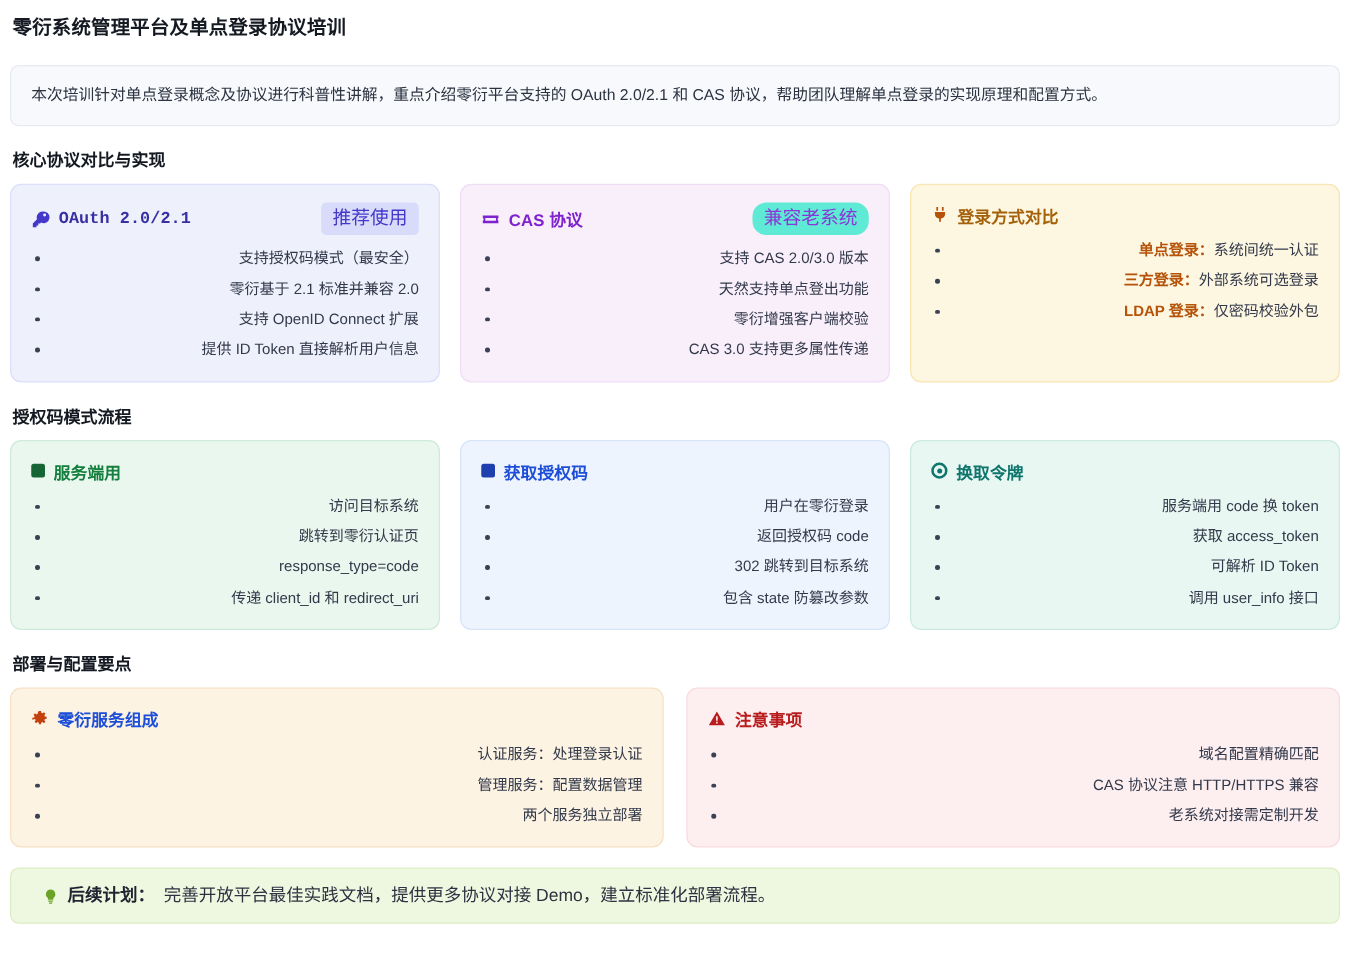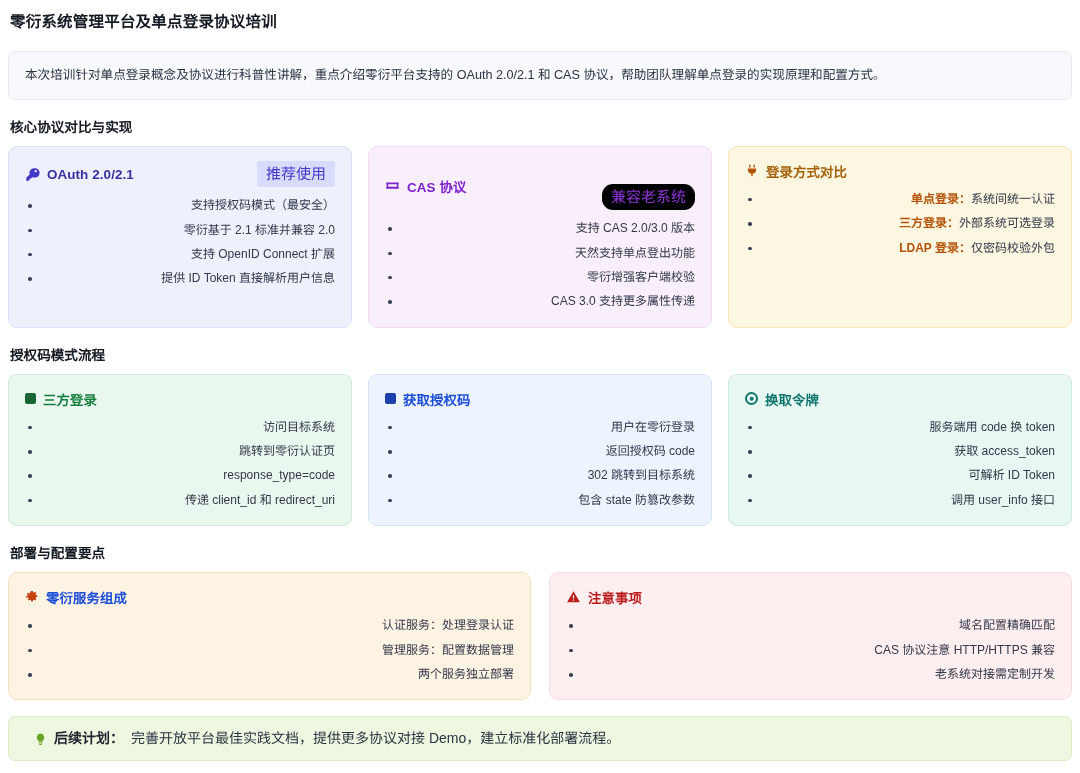--- a/index.html
+++ b/index.html
@@ -120,26 +120,26 @@
     height: 3.5px;
     border-radius: 50%;
     background: #3a4152;
   }
   ul.bullets li .lead {
     font-weight: 700;
   }
 
   
   .card.indigo { background: #eef0fb; border-color: #dcdffa; }
-  .card.indigo .card-title { color: #3730a3; }
+  .card.indigo .card-title { color: #3730a3; font-family: Liberation Mono, monospace; }
   .card.indigo .badge { background: #d9dbfa; color: #4338ca; }
 
   .card.purple { background: #f9effb; border-color: #f0ddf6; }
   .card.purple .card-title { color: #7e22ce; }
-  .card.purple .badge { background: #000000; color: #8b36d6; margin-top: 23px; }
+  .card.purple .badge { background: #5eead4; color: #8b36d6; }
 
   .card.amber { background: #fdf6e0; border-color: #f7e6b4; }
   .card.amber .card-title { color: #a4610a; }
   .card.amber ul.bullets li .lead { color: #b45309; }
 
   .card.green { background: #eaf7ee; border-color: #cfeada; }
   .card.green .card-title { color: #15803d; }
 
   .card.blue { background: #eef4fd; border-color: #d8e5f8; }
   .card.blue .card-title { color: #1d4ed8; }
@@ -267,21 +267,21 @@
   </div>
 
   <h2 class="section-title">授权码模式流程</h2>
 
   <div class="grid-3">
 
     <div class="card green">
       <div class="card-head">
         <div class="card-head-left">
           <span class="sq green-sq"></span>
-          <span class="card-title">三方登录</span>
+          <span class="card-title">服务端用</span>
         </div>
       </div>
       <ul class="bullets">
         <li>访问目标系统</li>
         <li>跳转到零衍认证页</li>
         <li>response_type=code</li>
         <li>传递 client_id 和 redirect_uri</li>
       </ul>
     </div>
 

